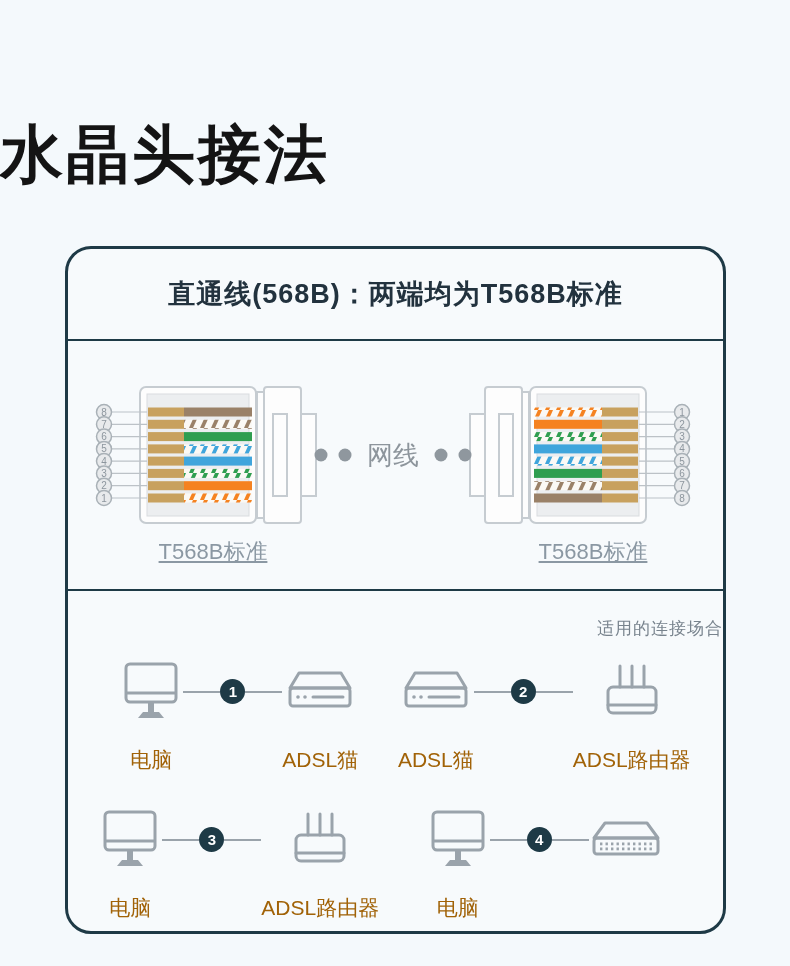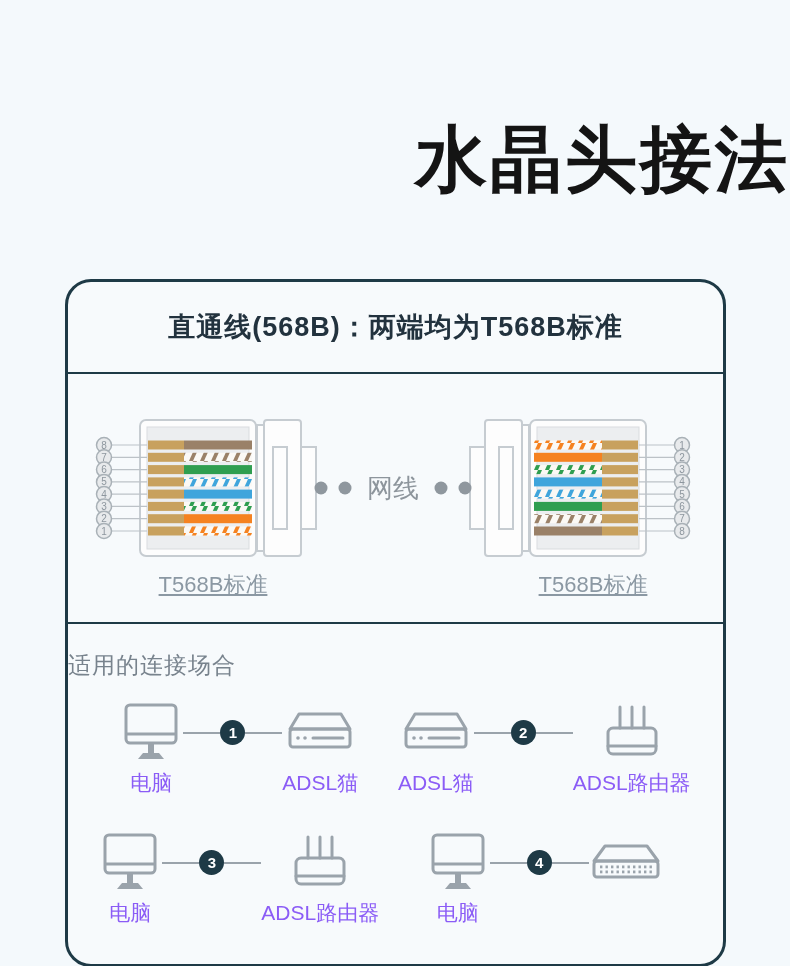--- a/index.html
+++ b/index.html
@@ -3,56 +3,56 @@
 <meta charset="utf-8">
 <style>
   html,body{margin:0;padding:0;}
   body{
     width:790px;height:966px;position:relative;overflow:hidden;
     background:#f4f9fc;
     font-family:"Liberation Sans","DejaVu Sans",sans-serif;
   }
   .page-title{
     position:absolute;top:112px;left:0;width:100%;
-    text-align:right;font-size:72px;font-weight:900;letter-spacing:3px;
+    text-align:left;font-size:63px;font-weight:900;letter-spacing:3px;
     color:#141414;
   }
   .card{
-    position:absolute;left:65px;top:279px;width:661px;height:688px;
+    position:absolute;left:65px;top:246px;width:661px;height:688px;
     box-sizing:border-box;border:3px solid #1e3a46;border-radius:26px;
     background:#f7fafc;overflow:hidden;display:flex;flex-direction:column;
   }
   .card-header{
     height:90px;flex:none;border-bottom:2px solid #1e3a46;
     display:flex;align-items:center;justify-content:center;
     font-size:27px;font-weight:bold;color:#22323e;letter-spacing:1px;
   }
   .connector-section{
     height:248px;flex:none;border-bottom:2px solid #1e3a46;position:relative;
   }
   .connector-section svg{display:block;position:absolute;left:0;top:6px;}
   .t568b-label{
     position:absolute;top:196px;width:160px;text-align:center;
     font-size:22px;color:#8b98a3;text-decoration:underline;
   }
   .t568b-label.left{left:65px;}
   .t568b-label.right{left:445px;}
   .scenario-section{flex:1;display:flex;flex-direction:column;}
   .scenario-title{
-    margin-top:26px;text-align:left;font-size:23px;color:#78838d;
+    margin-top:26px;text-align:right;font-size:17px;color:#78838d;
     letter-spacing:1px;
   }
   .scenario-grid{
     display:grid;grid-template-columns:1fr 1fr;
     padding:20px 26px 0 18px;row-gap:34px;
   }
   .scenario{display:flex;justify-content:center;align-items:flex-start;}
   .device{display:flex;flex-direction:column;align-items:center;min-width:64px;}
   .device .icon{height:62px;display:flex;align-items:center;justify-content:center;}
-  .device .label{margin-top:6px;font-size:21px;color:#8b5cf6;white-space:nowrap;}
+  .device .label{margin-top:24px;font-size:21px;color:#a16207;white-space:nowrap;}
   .link{display:flex;align-items:center;margin-top:19px;}
   .link .line{width:37px;height:2px;background:#9aa3ab;}
   .link .num{
     width:25px;height:25px;border-radius:50%;background:#1e3a46;color:#ffffff;
     font-size:15px;font-weight:bold;display:flex;align-items:center;
     justify-content:center;flex:none;
   }
   .dev-stroke{stroke:#9aa3ab;stroke-width:3;fill:none;stroke-linecap:round;stroke-linejoin:round;}
   .dev-fill{fill:#9aa3ab;stroke:none;}
   .conn-outline{fill:#fdfdfd;stroke:#c6ccd1;stroke-width:2;}

